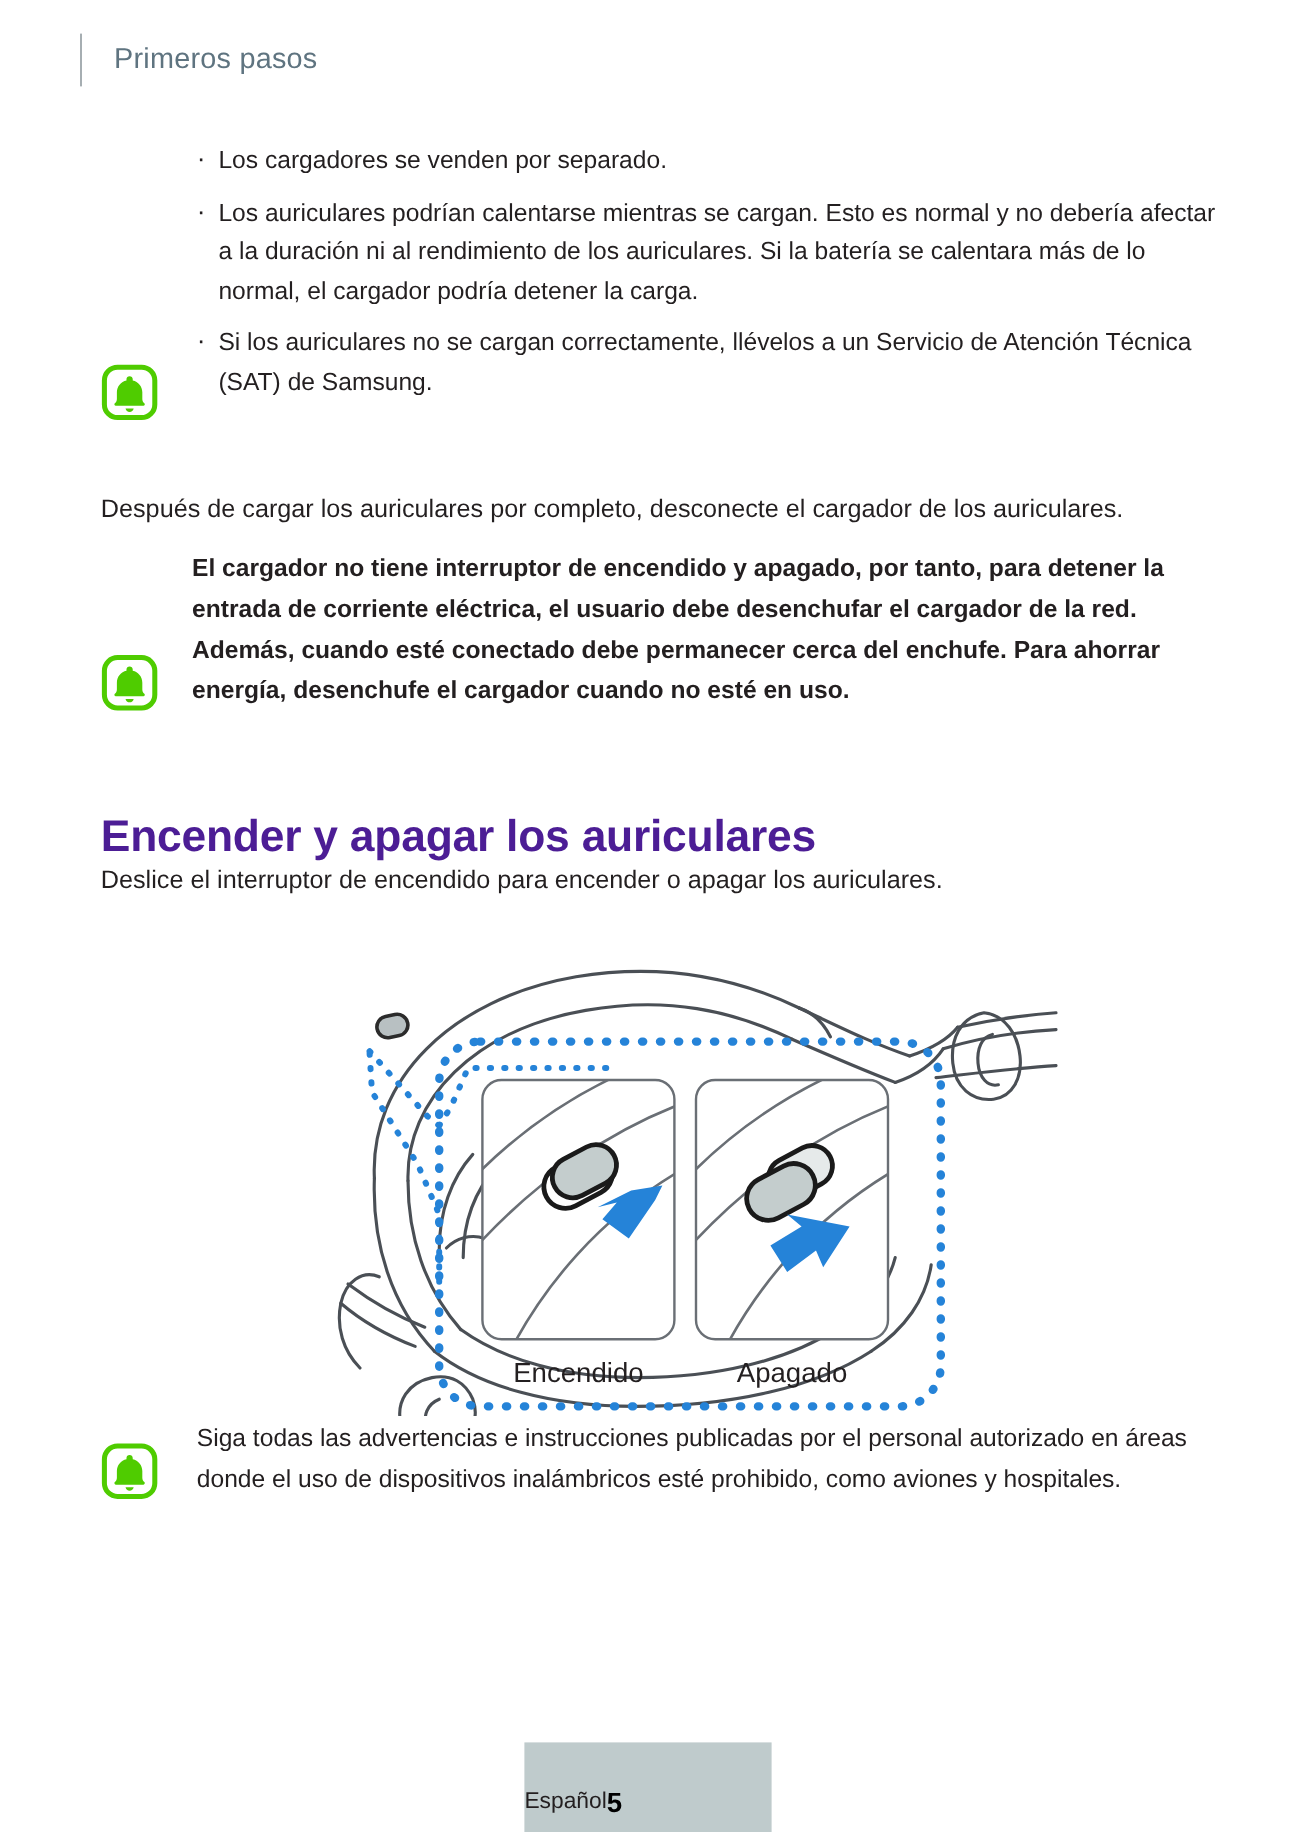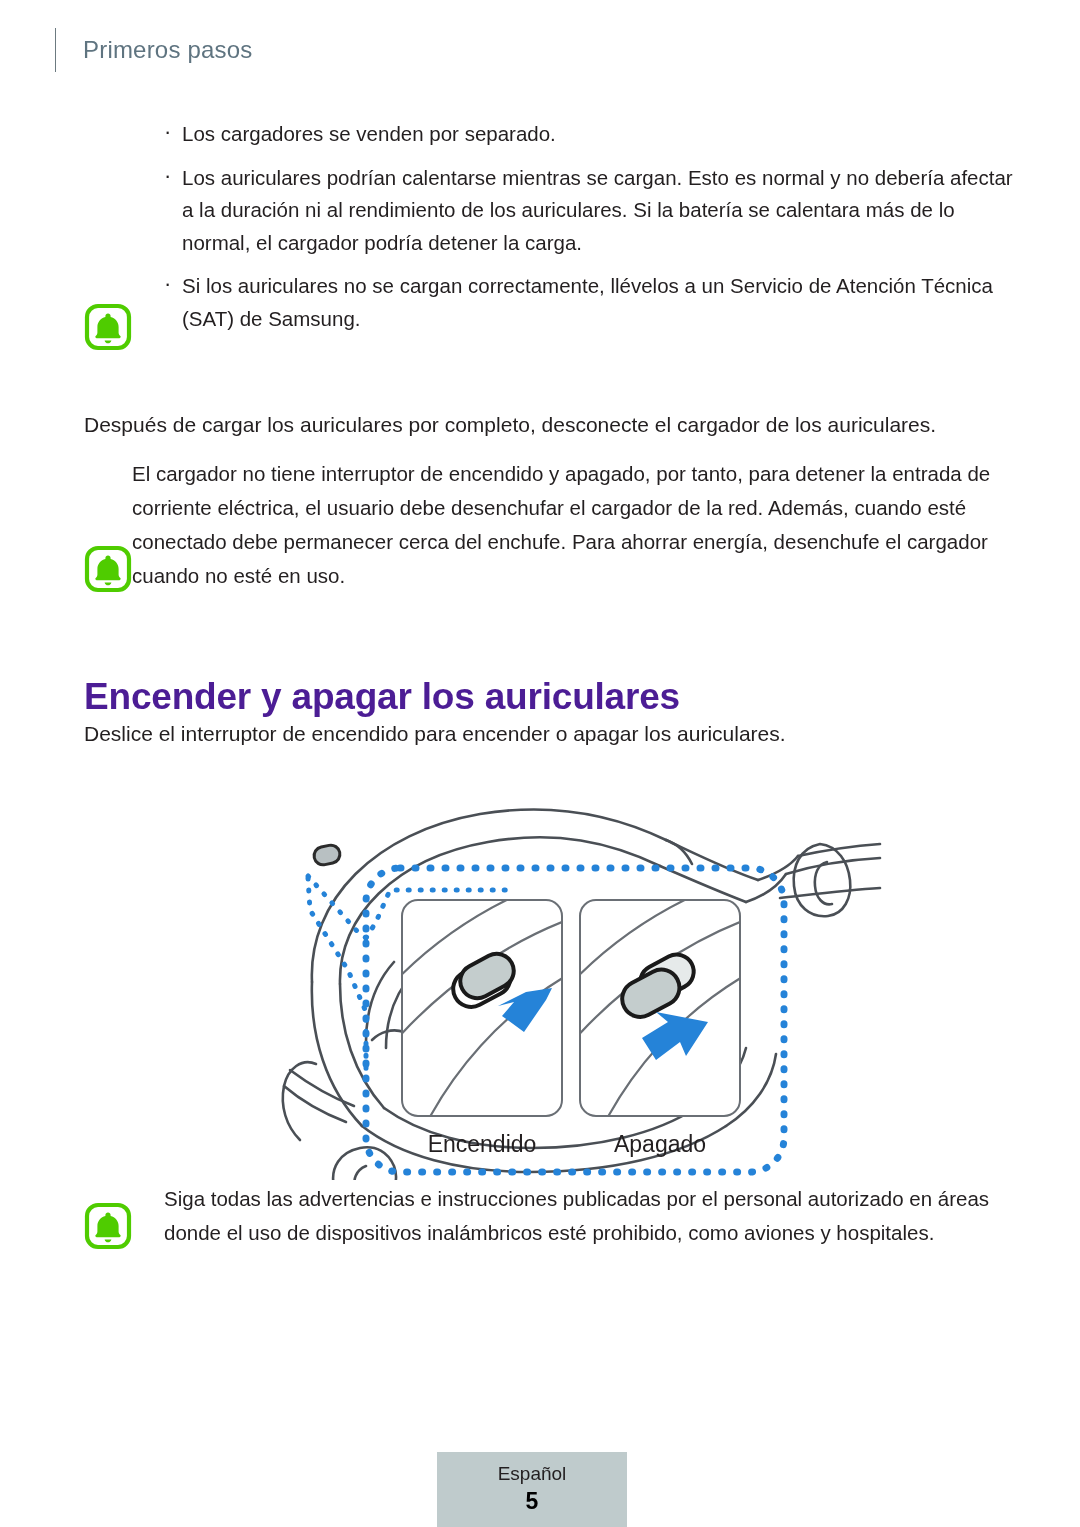--- a/index.html
+++ b/index.html
@@ -12,21 +12,21 @@
     height: 1527px;
     position: relative;
     font-family: "Liberation Sans", sans-serif;
     color: #231f20;
     overflow: hidden;
   }
 
   
   .running-header {
     position: absolute;
-    left: 55px;
+    left: 67px;
     top: 28px;
     height: 44px;
     display: flex;
     align-items: center;
   }
   .running-header .rule {
     width: 1px;
     height: 44px;
     background: #6c7a80;
     margin-right: 27px;
@@ -113,28 +113,28 @@
     width: 720px;
     height: 410px;
   }
   .illustration svg { display: block; }
 
   
   .footer {
     position: absolute;
     left: 437px;
     top: 1452px;
-    width: 190px;
+    width: 206px;
     height: 75px;
     background: #bfcbcc;
     display: flex;
-    flex-direction: column;
+    flex-direction: row;
     align-items: center;
     justify-content: flex-start;
-    padding-top: 9px;
+    padding-top: 25px;
     box-sizing: border-box;
   }
   .footer .lang {
     font-size: 19px;
     color: #231f20;
     line-height: 26px;
   }
   .footer .pageno {
     font-size: 23px;
     font-weight: bold;
@@ -170,21 +170,21 @@
 <p class="body-para" style="left:84px; top:408px; width:930px;">Después de cargar los auriculares por completo, desconecte el cargador de los auriculares.</p>
 
 <div class="note" style="left:84px; top:457px; width:930px;">
   <div class="note-icon">
     <svg viewBox="0 0 48 48" width="48" height="48" aria-hidden="true">
       <rect x="3" y="3" width="42" height="42" rx="11" ry="11" fill="none" stroke="#4fcc00" stroke-width="4.2"></rect>
       <path d="M24 10.5c1.5 0 2.6 1.1 2.6 2.4v1.1c4.6 1 8 5 8 9.9v5.6c0 1.6 .6 2.6 1.7 3.6 .8 .7 .3 2.1-.8 2.1H12.5c-1.1 0-1.6-1.4-.8-2.1 1.1-1 1.7-2 1.7-3.6v-5.6c0-4.9 3.4-8.9 8-9.9v-1.1c0-1.3 1.1-2.4 2.6-2.4z" fill="#4fcc00"></path>
       <path d="M20.6 37.4h6.8c-.4 1.7-1.7 2.9-3.4 2.9s-3-1.2-3.4-2.9z" fill="#4fcc00"></path>
     </svg>
   </div>
-  <div class="note-body" style="">
+  <div class="note-body" style="margin-left:28px;font-weight:bold;">
     <p class="note-para">El cargador no tiene interruptor de encendido y apagado, por tanto, para detener la entrada de corriente eléctrica, el usuario debe desenchufar el cargador de la red. Además, cuando esté conectado debe permanecer cerca del enchufe. Para ahorrar energía, desenchufe el cargador cuando no esté en uso.</p>
   </div>
 </div>
 
 <h1 class="section-heading">Encender y apagar los auriculares</h1>
 
 <p class="body-para" style="left:84px; top:717px; width:930px;">Deslice el interruptor de encendido para encender o apagar los auriculares.</p>
 
 <div class="illustration">
   <svg viewBox="0 0 720 410" width="720" height="410" aria-hidden="true">

